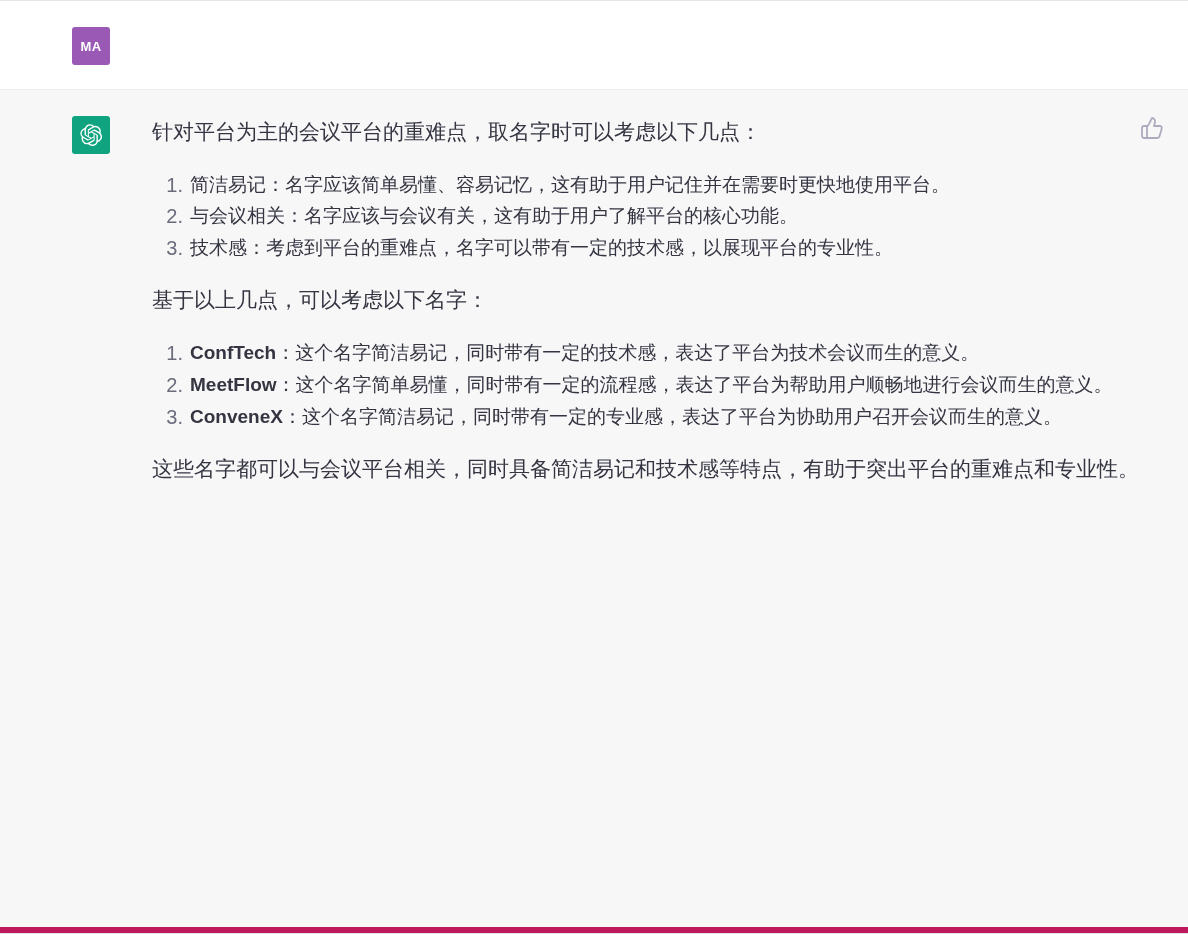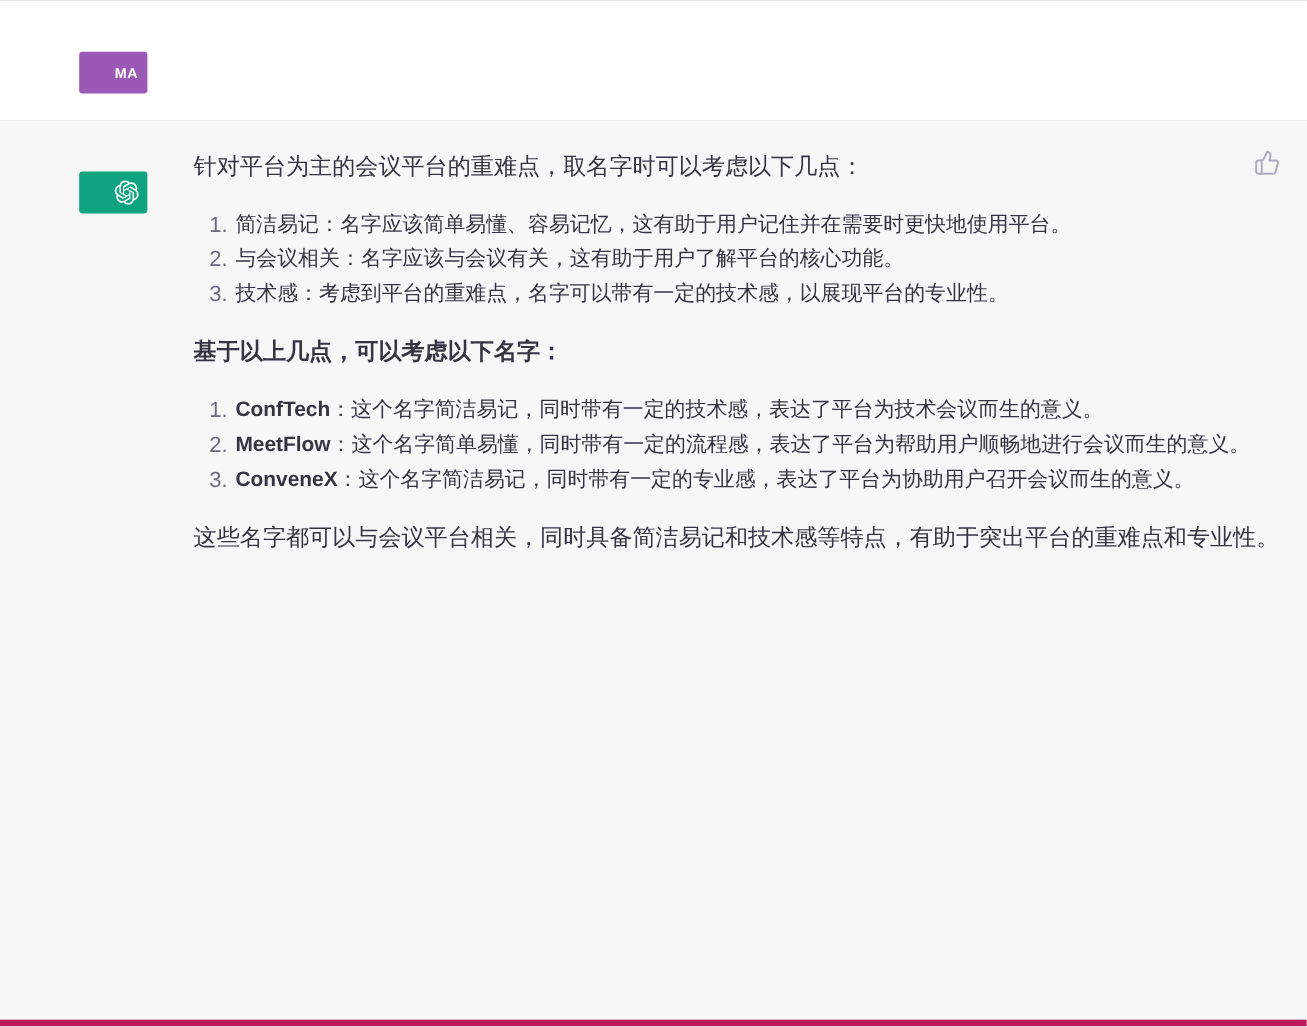--- a/index.html
+++ b/index.html
@@ -50,22 +50,21 @@
     height: 38px;
     border-radius: 3px;
     flex: 0 0 38px;
     display: flex;
     align-items: center;
     justify-content: center;
     font-size: 13px;
     font-weight: 700;
     color: #ffffff;
     letter-spacing: 0.5px;
-    margin-top: 20px;
-    padding-left: 24px;
+    margin-top: 0;
   }
   .avatar-user {
     background: #9b59b6;
   }
   .avatar-assistant {
     background: #10a37f;
   }
   .avatar-assistant svg {
     display: block;
   }
@@ -81,21 +80,20 @@
     color: #343541;
     word-wrap: break-word;
   }
   .assistant-para {
     font-size: 21px;
     line-height: 1.55;
     color: #343541;
     margin: 0 0 22px 0;
   }
   .assistant-para.tight {
-    font-weight: bold;
   }
   ol.numbered {
     margin: 0 0 22px 0;
     padding: 0 0 0 36px;
     list-style: none;
     counter-reset: li;
   }
   ol.numbered > li {
     counter-increment: li;
     position: relative;

